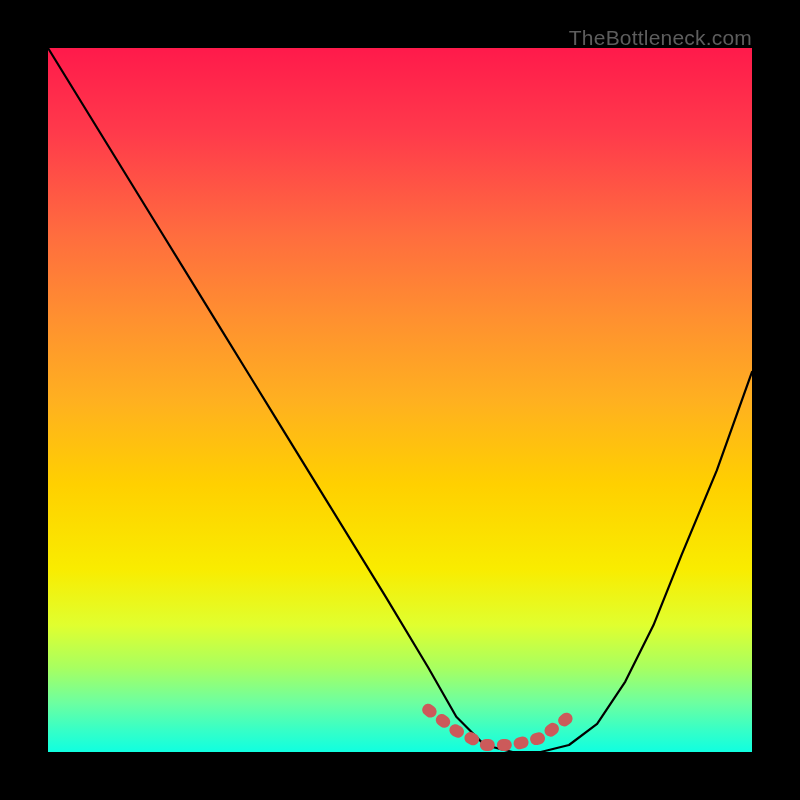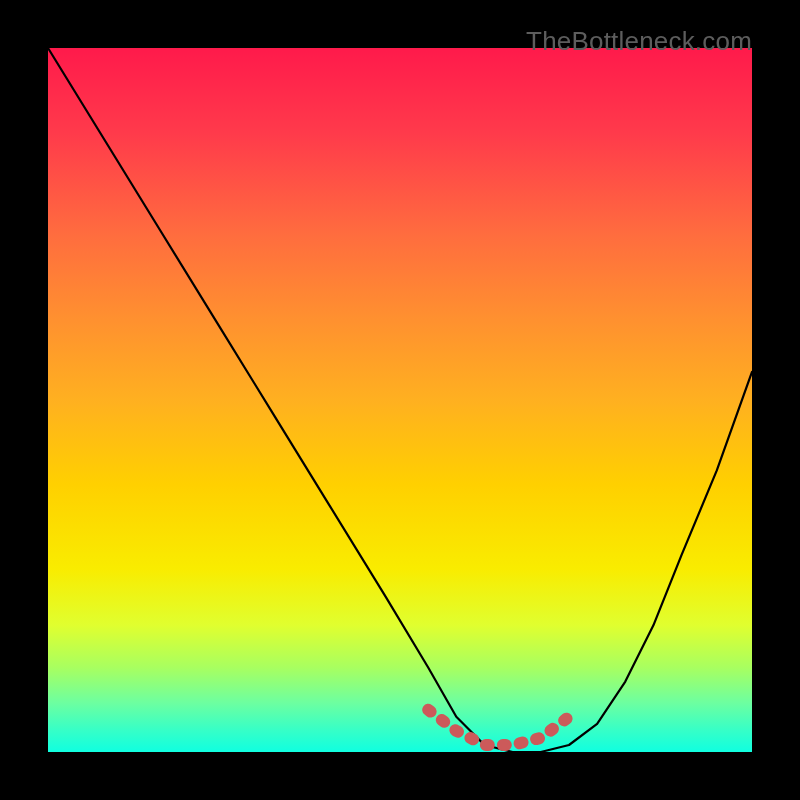--- a/index.html
+++ b/index.html
@@ -35,21 +35,21 @@
       #a8ff60 88%,
       #6dffa0 93%,
       #35ffc8 97%,
       #10ffe0 100%);
   }
   .watermark {
     position: absolute;
     top: 26px;
     right: 48px;
     color: #5d5d5d;
-    font-size: 26px;
+    font-size: 21px;
     font-weight: 500;
     letter-spacing: 0.2px;
     user-select: none;
   }
   svg.overlay {
     position: absolute;
     left: 48px;
     top: 48px;
     width: 704px;
     height: 704px;

